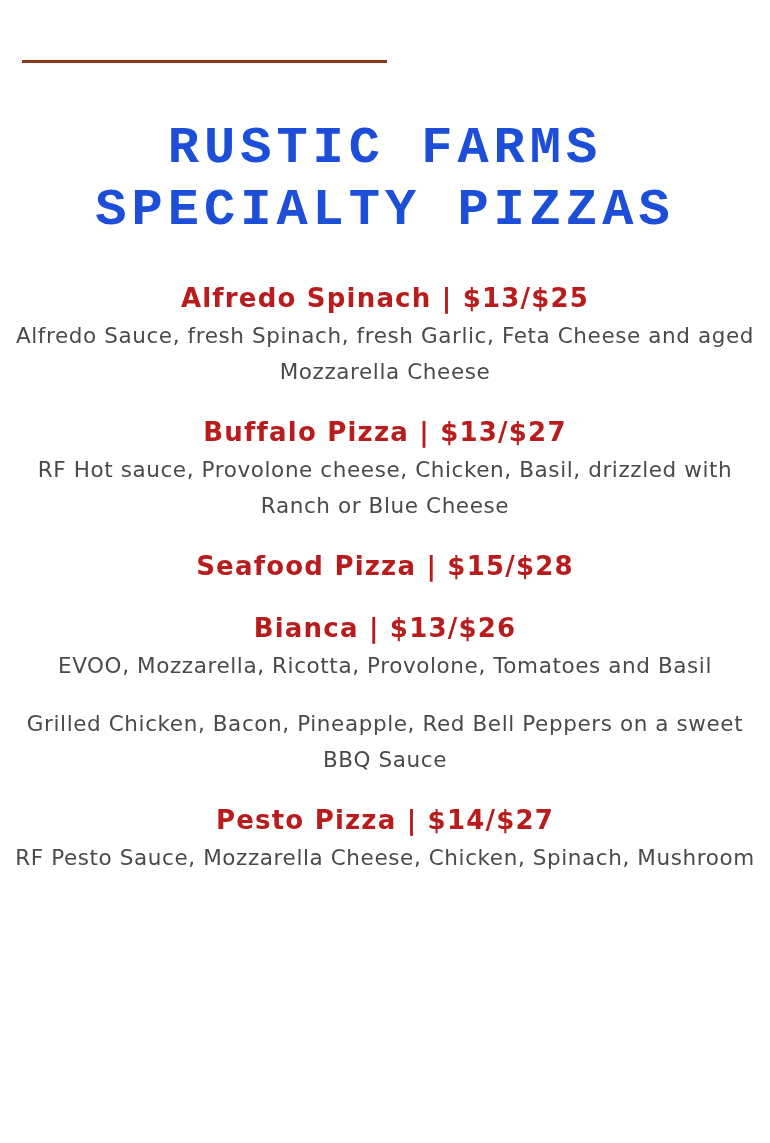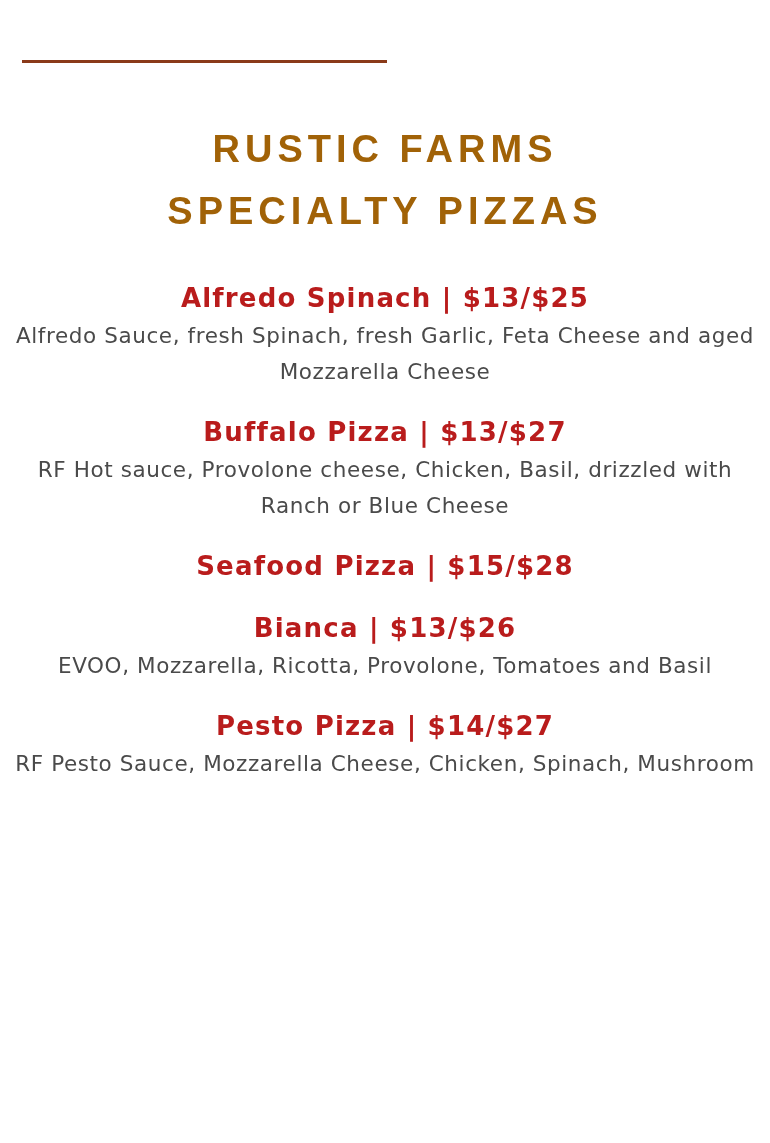--- a/index.html
+++ b/index.html
@@ -34,24 +34,24 @@
   .title-block {
     position: absolute;
     top: 118px;
     left: 0;
     width: 770px;
     text-align: center;
   }
 
   .title-line {
     display: block;
-    color: #a16207;
-    font-family: Liberation Sans, sans-serif;
+    color: #1d4ed8;
+    font-family: Liberation Mono, monospace;
     font-weight: 700;
-    font-size: 38px;
+    font-size: 52px;
     letter-spacing: 5px;
     line-height: 62px;
     text-transform: uppercase;
   }
 
   .menu {
     position: absolute;
     top: 278px;
     left: 0;
     width: 770px;
@@ -113,20 +113,21 @@
     <div class="item">
       <span class="item-name">Seafood Pizza | $15/$28</span>
     </div>
 
     <div class="item">
       <span class="item-name">Bianca | $13/$26</span>
       <span class="item-desc">EVOO, Mozzarella, Ricotta, Provolone, Tomatoes and Basil</span>
     </div>
 
     <div class="item">
+      <span class="item-desc">Grilled Chicken, Bacon, Pineapple, Red Bell Peppers on a sweet BBQ Sauce</span>
     </div>
 
     <div class="item">
       <span class="item-name">Pesto Pizza | $14/$27</span>
       <span class="item-desc">RF Pesto Sauce, Mozzarella Cheese, Chicken, Spinach, Mushroom</span>
     </div>
 
   </div>
 </div>
 

